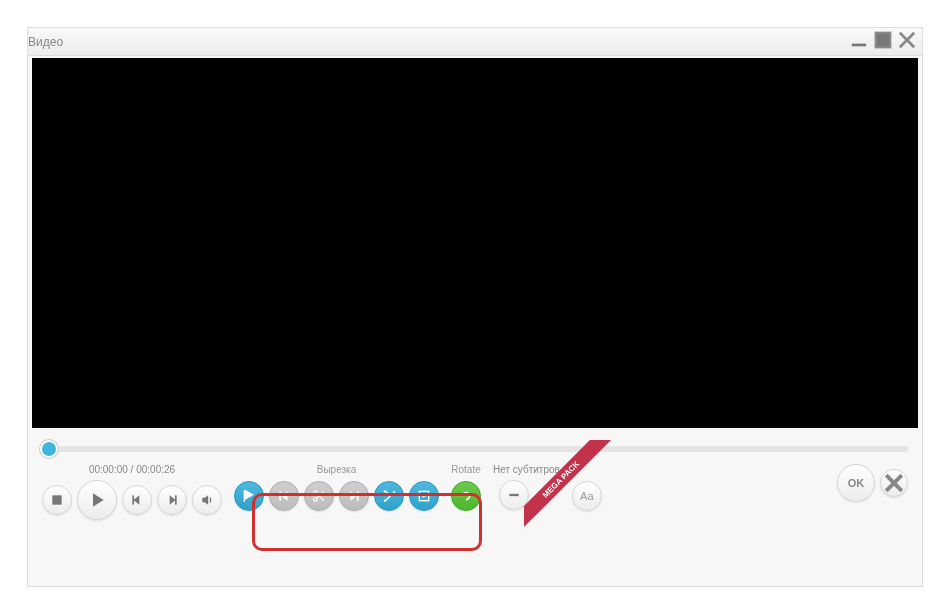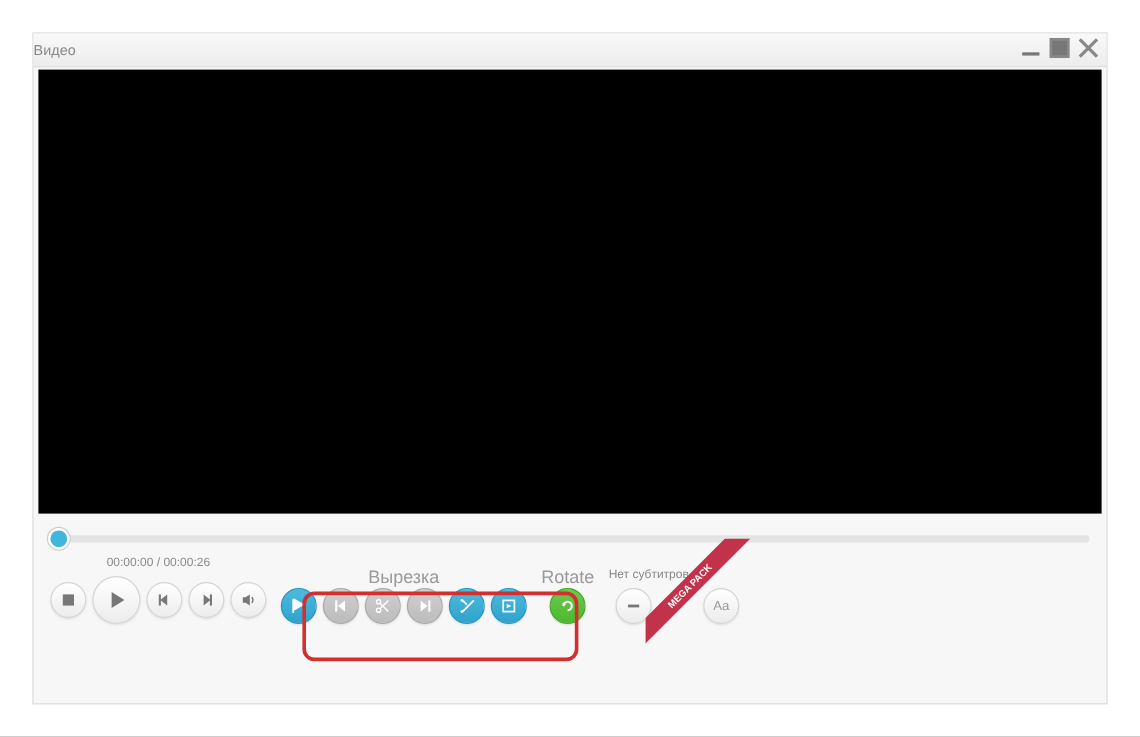--- a/index.html
+++ b/index.html
@@ -5,23 +5,23 @@
 *{box-sizing:border-box;margin:0;padding:0;font-family:Arial,sans-serif}
 body{background:#fff;width:950px;height:614px;position:relative;overflow:hidden}
 .window{position:absolute;left:27px;top:27px;width:896px;height:560px;background:#f7f7f7;border:1px solid #ddd}
 .titlebar{height:28px;background:linear-gradient(#f9f9f9,#ececec);display:flex;align-items:center;justify-content:flex-start;position:relative;border-bottom:1px solid #ddd}
 .titlebar-title{font-size:12px;color:#888}
 .win-controls{position:absolute;right:6px;top:3px;display:flex;gap:6px}
 .win-btn{width:18px;height:18px;display:flex;align-items:center;justify-content:center;font-size:13px;color:#888;cursor:pointer}
 .video-area{margin:2px 4px;height:370px;background:#000}
 .timeline{margin:18px 14px 6px;height:6px;background:#e4e4e4;border-radius:3px;position:relative}
 .timeline-thumb{position:absolute;left:0;top:-4px;width:14px;height:14px;border-radius:50%;background:#3fb6dc;box-shadow:0 0 0 2px #fff,0 0 0 3px #ccc}
-.toolbar{display:flex;align-items:flex-end;padding:6px 14px 10px;gap:12px}
+.toolbar{display:flex;align-items:flex-start;padding:6px 14px 10px;gap:12px}
 .group{display:flex;flex-direction:column;align-items:center;gap:5px}
-.group-label{font-size:15px;color:#999;height:12px}
+.group-label{font-size:10px;color:#999;height:12px}
 .btn-row{display:flex;gap:5px;align-items:center}
 .rbtn{width:30px;height:30px;border-radius:50%;background:linear-gradient(#fff,#ececec);border:1px solid #d5d5d5;display:flex;align-items:center;justify-content:center;cursor:pointer;box-shadow:0 1px 2px rgba(0,0,0,.1)}
 .rbtn.lg{width:40px;height:40px}
 .rbtn.blue{background:linear-gradient(#4eb9de,#2fa3cc);border-color:#2a95bd}
 .rbtn.grey{background:linear-gradient(#cfcfcf,#bcbcbc);border-color:#aaa}
 .rbtn.green{background:linear-gradient(#6cc94f,#4db82d);border-color:#3fa724}
 .rbtn svg{width:14px;height:14px}
 .rbtn.lg svg{width:16px;height:16px}
 .ico{fill:#777}
 .rbtn.blue .ico,.rbtn.green .ico{fill:#fff}
@@ -179,17 +179,25 @@
           <span style="font-size:11px;color:#999">Aa</span>
         </div>
       </div>
       <div class="ribbon" style="left:-48px;top:-24px">
         <span>MEGA PACK</span>
       </div>
     </div>
 
     <div class="flex-spacer"></div>
 
+    <div class="btn-row">
+      <div class="ok-btn">OK</div>
+      <div class="x-btn">
+        <svg viewBox="0 0 10 10">
+            <path d="M2 2 L8 8 M8 2 L2 8" stroke="#888" stroke-width="1.5"></path>
+          </svg>
+      </div>
+    </div>
 
   </div>
 </div>
 
 <div class="highlight hl1"></div>
 
 </body></html>

